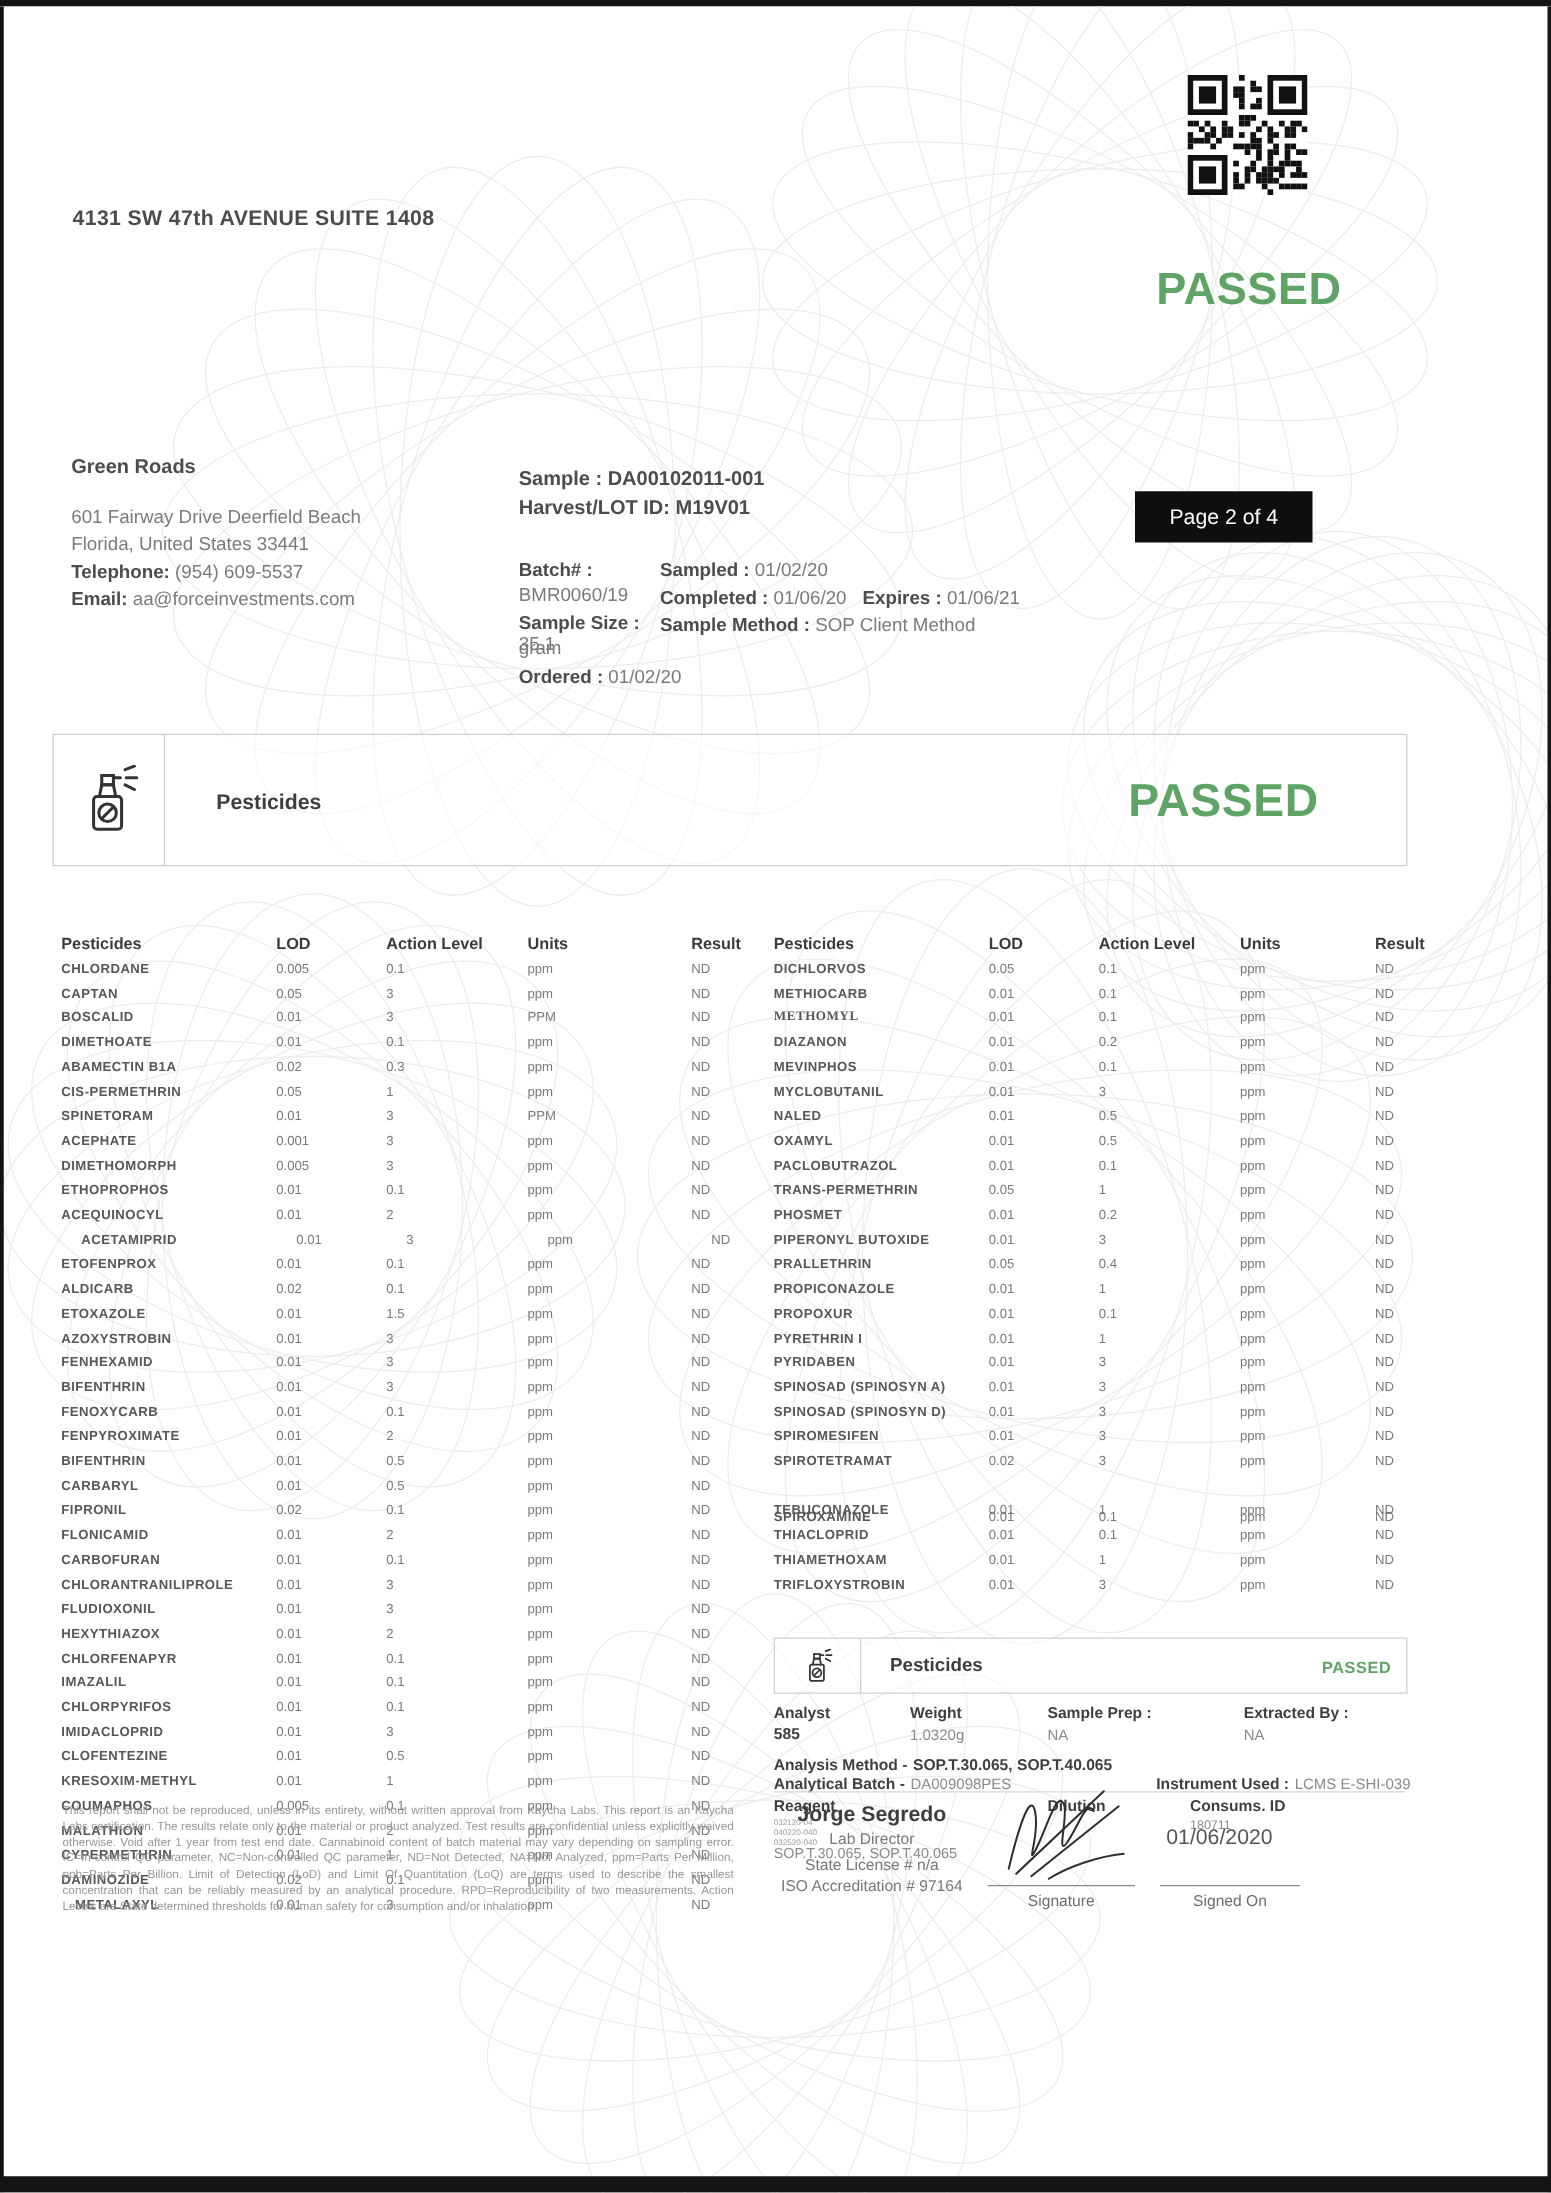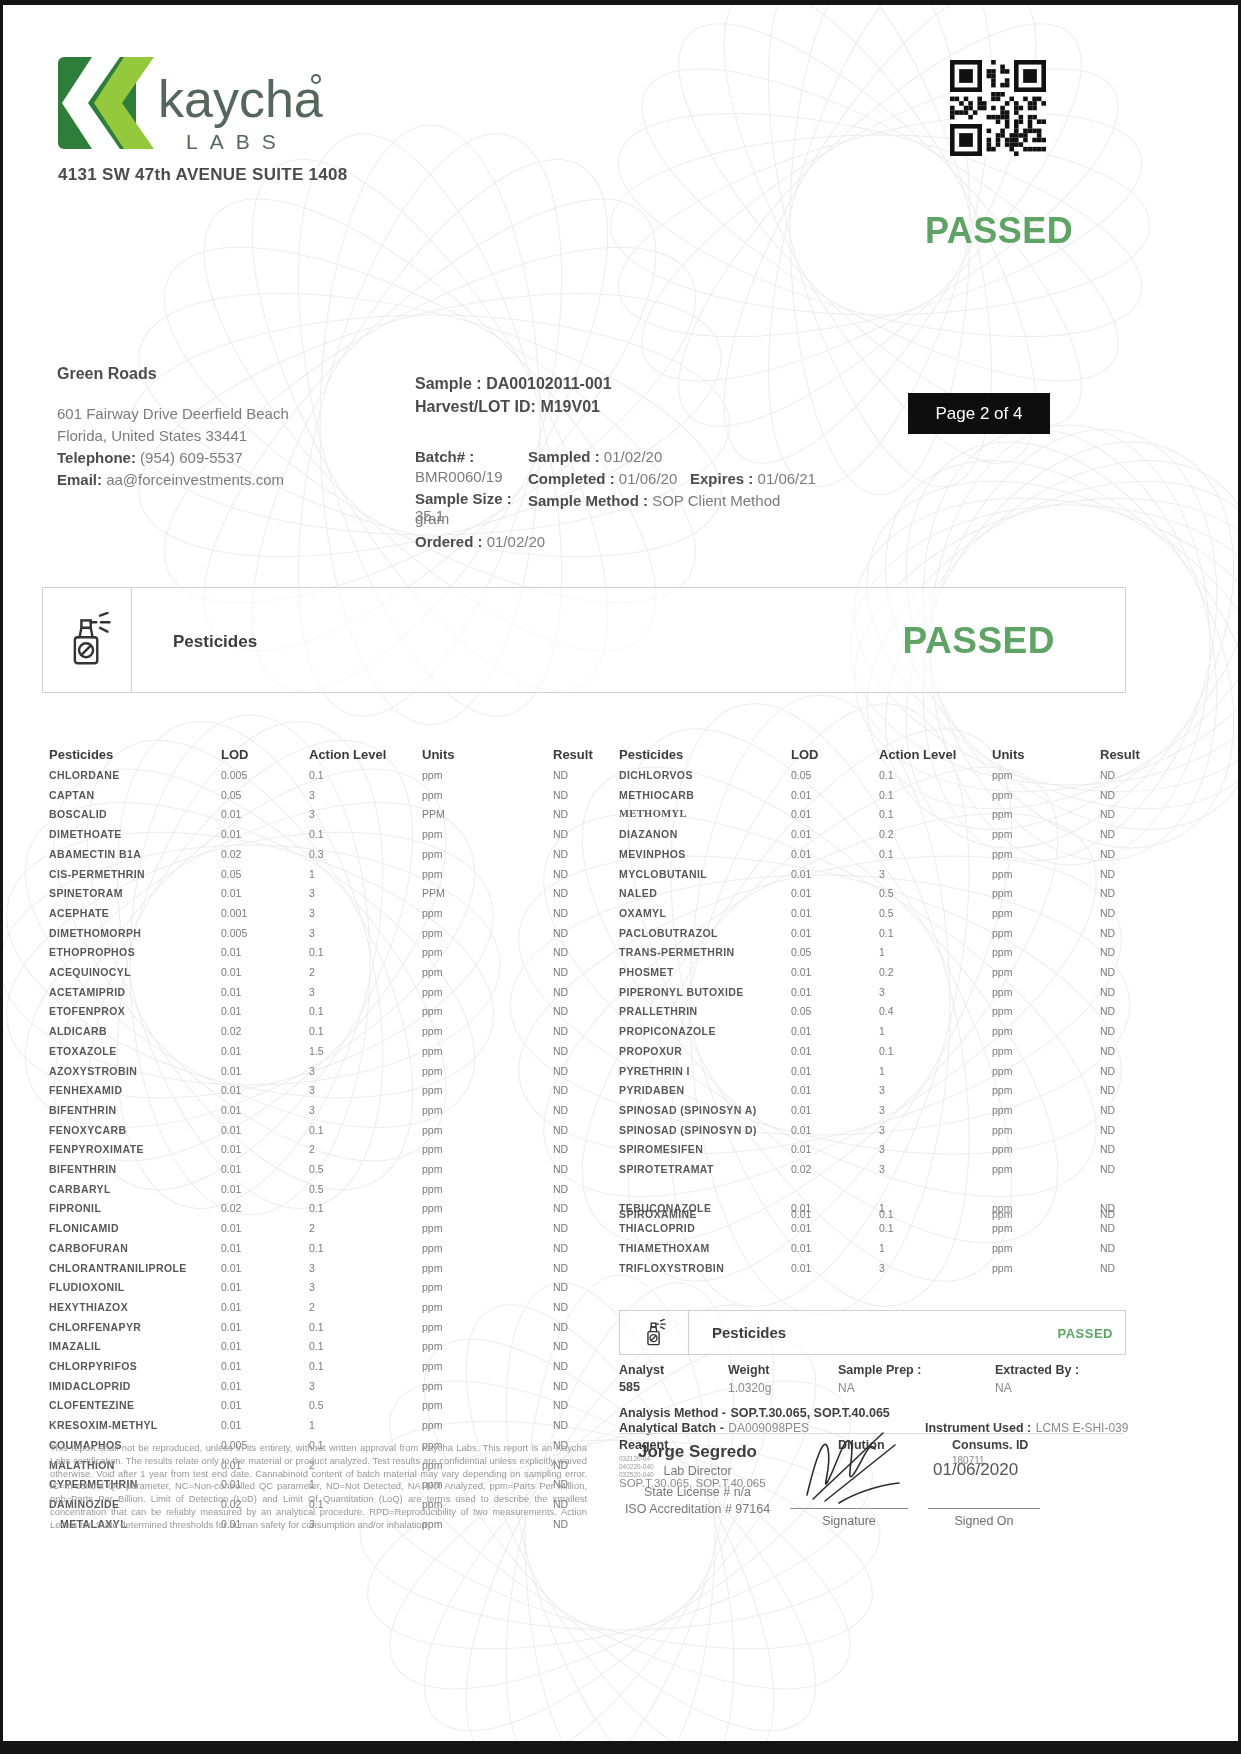--- a/index.html
+++ b/index.html
@@ -122,31 +122,20 @@
       <ellipse cx="1070" cy="640" rx="220" ry="140" fill="none" stroke="#ececec" stroke-width="1" transform="rotate(60 1070 640)"></ellipse>
       <ellipse cx="1070" cy="640" rx="220" ry="140" fill="none" stroke="#ececec" stroke-width="1" transform="rotate(75 1070 640)"></ellipse>
       <ellipse cx="1070" cy="640" rx="220" ry="140" fill="none" stroke="#ececec" stroke-width="1" transform="rotate(90 1070 640)"></ellipse>
       <ellipse cx="1070" cy="640" rx="220" ry="140" fill="none" stroke="#ececec" stroke-width="1" transform="rotate(105 1070 640)"></ellipse>
       <ellipse cx="1070" cy="640" rx="220" ry="140" fill="none" stroke="#ececec" stroke-width="1" transform="rotate(120 1070 640)"></ellipse>
       <ellipse cx="1070" cy="640" rx="220" ry="140" fill="none" stroke="#ececec" stroke-width="1" transform="rotate(135 1070 640)"></ellipse>
       <ellipse cx="1070" cy="640" rx="220" ry="140" fill="none" stroke="#ececec" stroke-width="1" transform="rotate(150 1070 640)"></ellipse>
       <ellipse cx="1070" cy="640" rx="220" ry="140" fill="none" stroke="#ececec" stroke-width="1" transform="rotate(165 1070 640)"></ellipse>
     </svg>
 
-  <div class="abs z" style="left:58px;top:50px;width:300px;height:108px;">
-    <svg width="300" height="108" viewBox="0 0 300 108">
-      <rect x="0" y="2" width="78" height="92" rx="6" fill="#2e7d3b"></rect>
-      <path d="M0 2 L30 2 L6 48 L30 94 L0 94 Z" fill="#ffffff" opacity="0"></path>
-      <path d="M34 2 L62 2 L30 48 L62 94 L34 94 L4 48 Z" fill="#ffffff"></path>
-      <path d="M66 2 L96 2 L64 48 L96 94 L66 94 L36 48 Z" fill="#94c83d"></path>
-      <text x="100" y="62" font-family="Liberation Sans, sans-serif" font-size="52" fill="#55675c" font-weight="normal">kaycha</text>
-      <circle cx="258" cy="24" r="4" fill="none" stroke="#55675c" stroke-width="2"></circle>
-      <text x="128" y="94" font-family="Liberation Sans, sans-serif" font-size="21" letter-spacing="12" fill="#55675c">LABS</text>
-    </svg>
-  </div>
   <div class="abs z addr" style="left:58px;top:160px;">4131 SW 47th AVENUE SUITE 1408</div>
 
   <svg class="abs z" id="qr" style="left:950px;top:55px;" width="96" height="96">
       <rect x="0" y="0" width="96" height="96" fill="#fff"></rect>
       <rect x="41.14285714285714" y="0" width="4.571428571428571" height="4.571428571428571" fill="#111"></rect>
       <rect x="50.285714285714285" y="4.571428571428571" width="4.571428571428571" height="4.571428571428571" fill="#111"></rect>
       <rect x="36.57142857142857" y="9.142857142857142" width="4.571428571428571" height="4.571428571428571" fill="#111"></rect>
       <rect x="41.14285714285714" y="9.142857142857142" width="4.571428571428571" height="4.571428571428571" fill="#111"></rect>
       <rect x="50.285714285714285" y="9.142857142857142" width="4.571428571428571" height="4.571428571428571" fill="#111"></rect>
       <rect x="54.857142857142854" y="9.142857142857142" width="4.571428571428571" height="4.571428571428571" fill="#111"></rect>
@@ -416,21 +405,21 @@
         <span class="cv" style="left: 373px;">ppm</span>
         <span class="cv" style="left: 504px;">ND</span>
       </div>
       <div class="prow" style="top: 219px;">
         <span class="cn" style="left: 0px;">ACEQUINOCYL</span>
         <span class="cv" style="left: 172px;">0.01</span>
         <span class="cv" style="left: 260px;">2</span>
         <span class="cv" style="left: 373px;">ppm</span>
         <span class="cv" style="left: 504px;">ND</span>
       </div>
-      <div class="prow" style="top: 238.7px;">
+      <div class="prow" style="top: 238.7px; margin-left: 16px;">
         <span class="cn" style="left: 0px;">ACETAMIPRID</span>
         <span class="cv" style="left: 172px;">0.01</span>
         <span class="cv" style="left: 260px;">3</span>
         <span class="cv" style="left: 373px;">ppm</span>
         <span class="cv" style="left: 504px;">ND</span>
       </div>
       <div class="prow" style="top: 258.4px;">
         <span class="cn" style="left: 0px;">ETOFENPROX</span>
         <span class="cv" style="left: 172px;">0.01</span>
         <span class="cv" style="left: 260px;">0.1</span>

